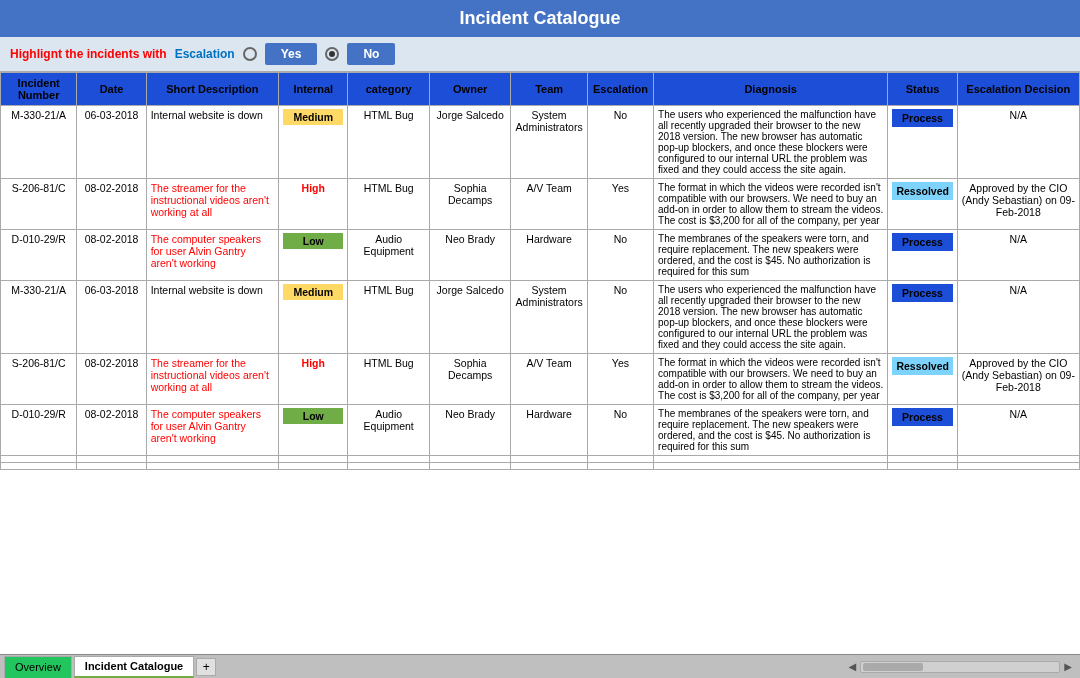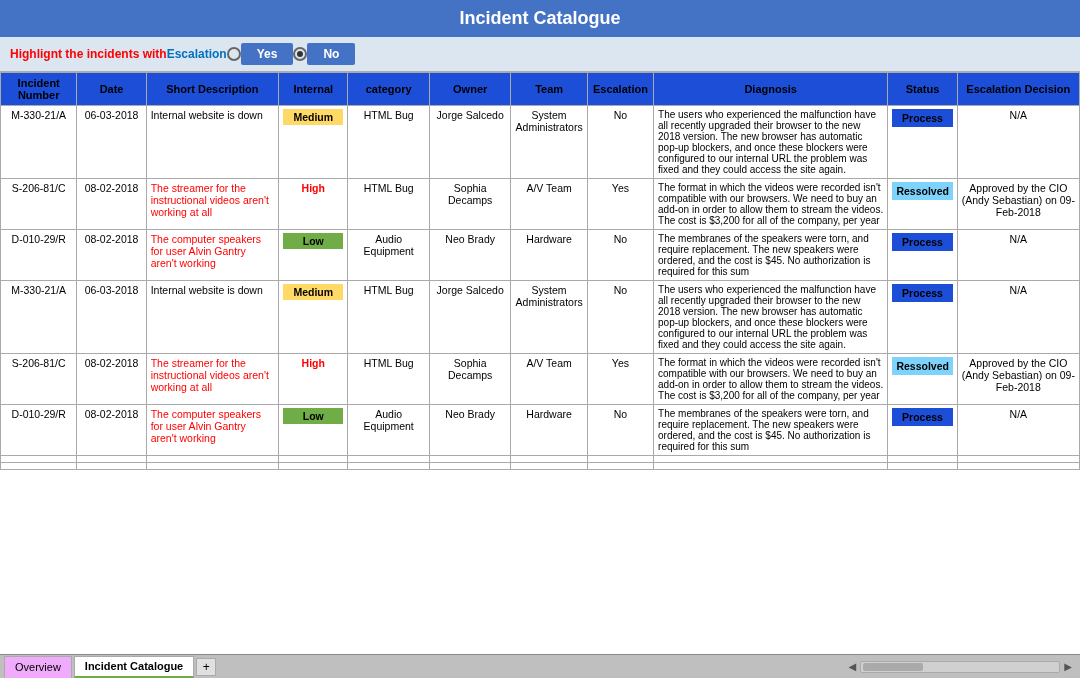--- a/index.html
+++ b/index.html
@@ -12,20 +12,21 @@
       font-size: 18px;
       font-weight: bold;
       padding: 8px 0;
     }
 
     .filter-bar {
       background: #DCE6F1;
       padding: 6px 10px;
       display: flex;
       align-items: center;
+      gap: 8px;
       border-bottom: 1px solid #aaa;
     }
     .filter-label {
       color: #FF0000;
       font-weight: bold;
       font-size: 12px;
     }
     .filter-highlight {
       color: #0070C0;
       font-weight: bold;
@@ -117,21 +118,21 @@
       background: #BFBFBF;
       display: flex;
       align-items: center;
       height: 24px;
       border-top: 1px solid #888;
       padding: 0 4px;
       gap: 2px;
     }
     .tab {
       padding: 3px 10px;
-      background: #f0abfc;
+      background: #22c55e;
       border: 1px solid #aaa;
       border-bottom: none;
       font-size: 11px;
       cursor: pointer;
       height: 22px;
       display: flex;
       align-items: center;
     }
     .tab.active {
       background: white;

